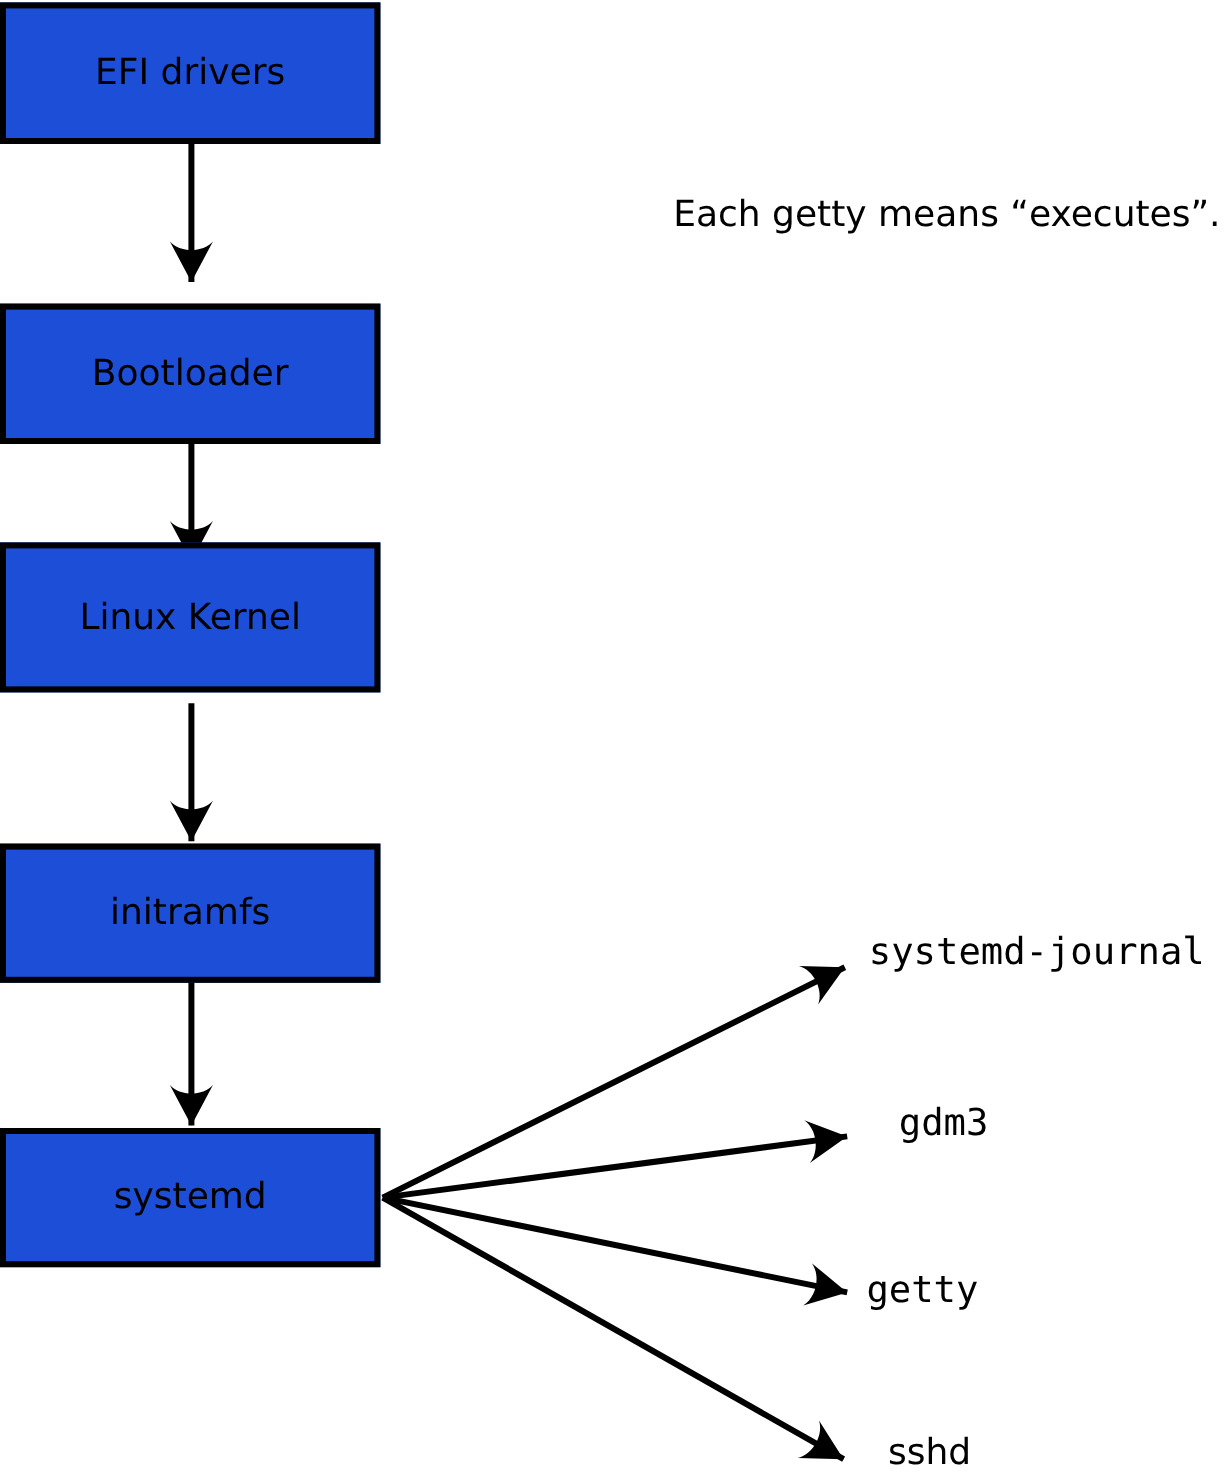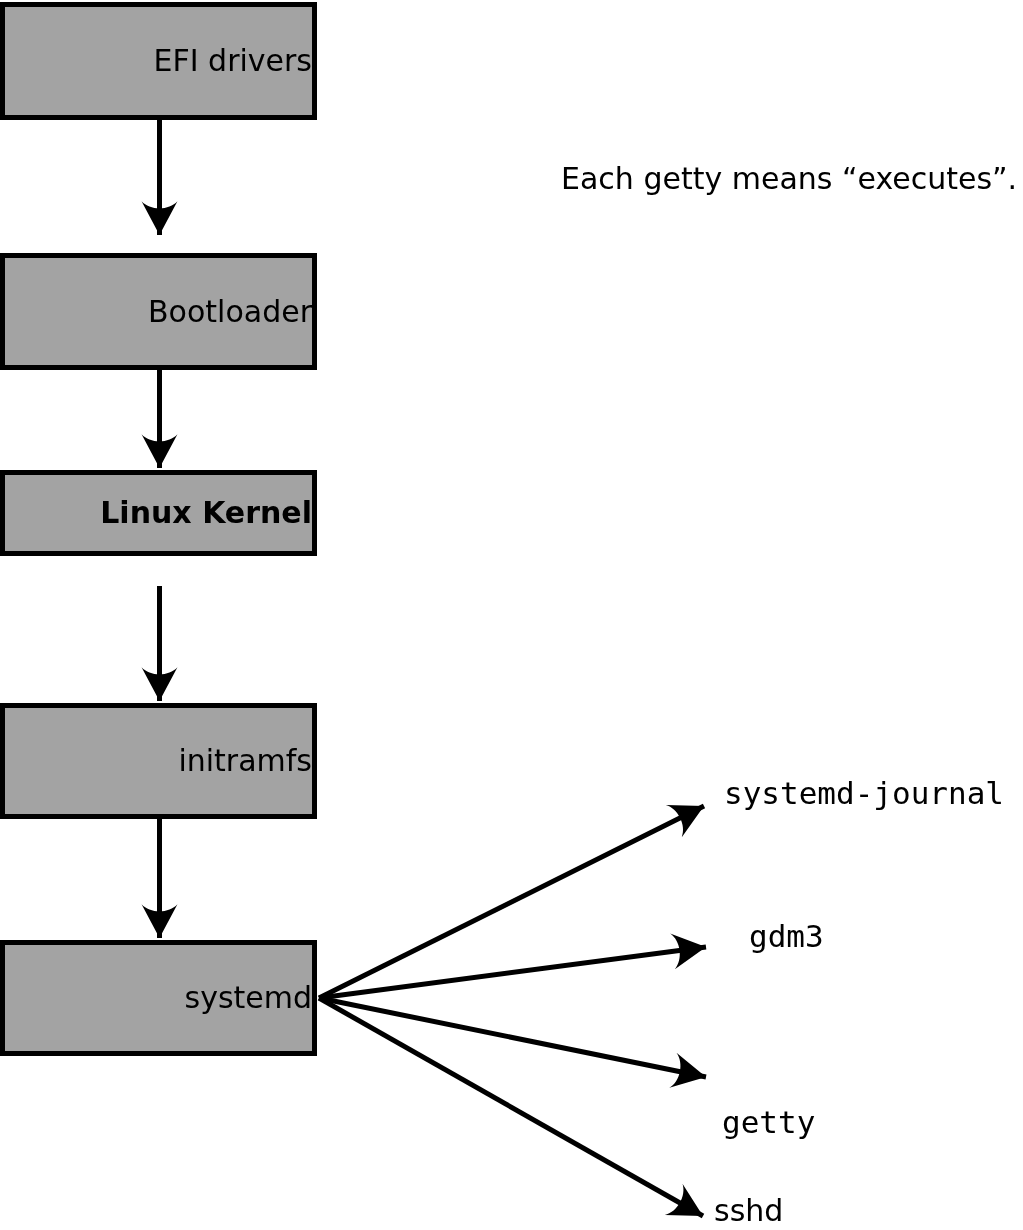--- a/index.html
+++ b/index.html
@@ -22,46 +22,46 @@
     top: 0;
     width: 1023px;
     height: 1230px;
   }
   .node {
     position: absolute;
     left: 0;
     width: 317px;
     box-sizing: border-box;
     border: 5px solid #000000;
-    background: #a3a3a3;
+    background: #1d4ed8;
     display: flex;
     align-items: center;
-    justify-content: flex-end;
+    justify-content: center;
     font-size: 30px;
     line-height: 1;
     white-space: nowrap;
   }
   .node-1 { top: 2px;   height: 118px; }
   .node-2 { top: 237px; height: 117px; margin-top: 16px; }
-  .node-3 { top: 470px; height: 86px; font-weight: bold; }
+  .node-3 { top: 452px; height: 125px; }
   .node-4 { top: 703px; height: 116px; }
   .node-5 { top: 940px; height: 116px; }
   .target-label {
     position: absolute;
     font-family: "DejaVu Sans Mono", monospace;
     font-size: 31px;
     line-height: 36px;
     white-space: nowrap;
     text-align: right;
   }
   .target-1 { left: 724px; top: 775px; }
   .target-2 { left: 749px; top: 918px; }
-  .target-3 { left: 722px; top: 1104px; }
+  .target-3 { left: 722px; top: 1057px; }
   .target-4 {
-    left: 714px; top: 1193px;
+    left: 740px; top: 1193px;
     font-family: "DejaVu Sans", sans-serif;
     font-size: 30px;
   }
   .note {
     position: absolute;
     left: 561px;
     top: 161px;
     font-size: 30px;
     line-height: 36px;
     white-space: nowrap;

